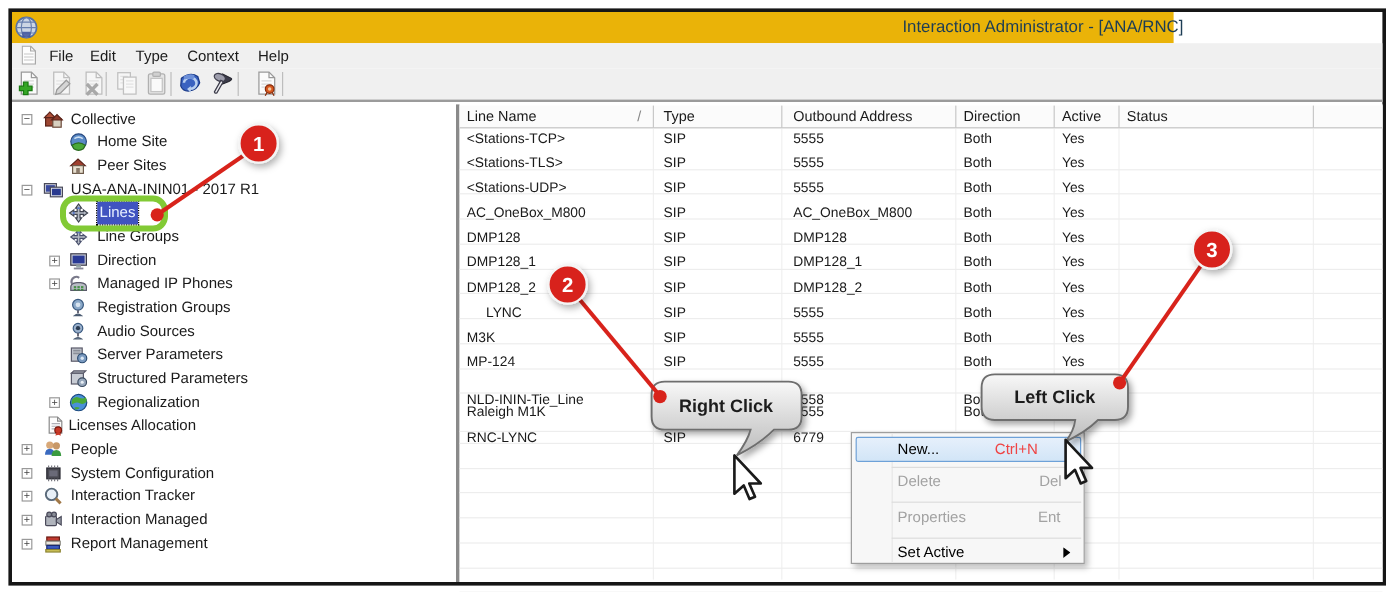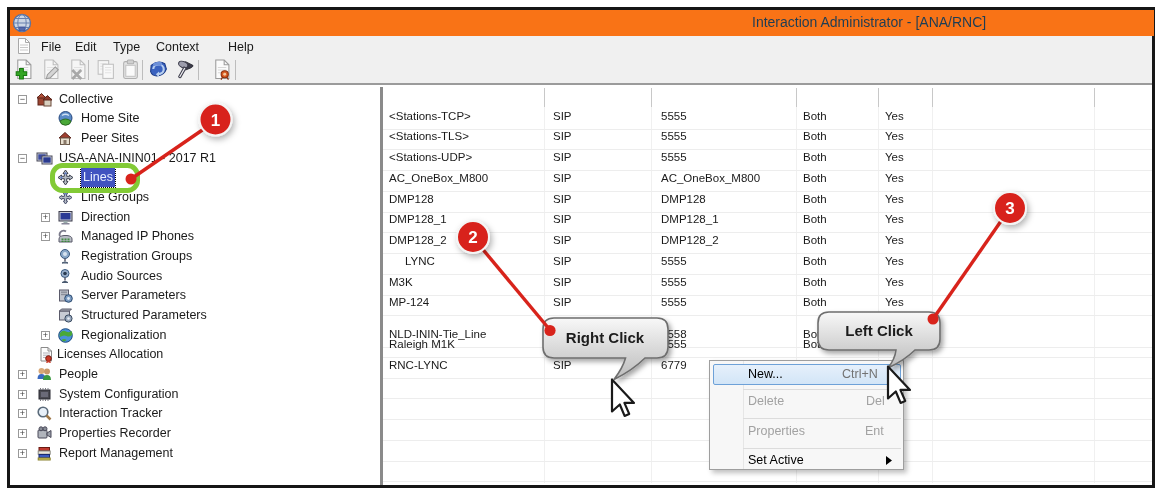--- a/index.html
+++ b/index.html
@@ -1,21 +1,21 @@
 <!DOCTYPE html>
 <html><head>
 <meta charset="utf-8">
 <style>
   * { margin:0; padding:0; box-sizing:border-box; }
   html,body { width:1162px; height:493px; background:#ffffff; overflow:hidden;
     font-family:"Liberation Sans", sans-serif; }
   .abs { position:absolute; }
   .win { position:absolute; left:7px; top:7px; width:1148px; height:481px;
     border:3px solid #161616; background:#fff; }
-  .titlebar { position:absolute; left:0; top:0; width:1144px; height:26px; background:#f97316; }
+  .titlebar { position:absolute; left:0; top:0; width:968px; height:26px; background:#eab308; }
   .title { position:absolute; left:742px; top:4px; width:240px; font-size:14px; color:#1d3d55; white-space:nowrap; }
   .menubar { position:absolute; left:0; top:26px; width:1142px; height:21px; background:#f0f0f0; }
   .menubar span { position:absolute; top:3.5px; font-size:12.5px; color:#1a1a1a;text-align:right; }
   .toolbar { position:absolute; left:0; top:47px; width:1142px; height:28px; background:#f0f0f0;
     border-bottom:2px solid #9b9b9b; }
   .tsep { position:absolute; top:3px; width:1px; height:20px; background:#bdbdbd; }
   .content { position:absolute; left:0; top:77px; width:1142px; height:398px; background:#fff; }
   .divider { position:absolute; left:370px; top:0; width:3px; height:398px; background:#8a8a8a; }
   
   .tree { position:absolute; left:0; top:0; width:370px; height:398px; background:#fff;
@@ -24,21 +24,21 @@
   .exp { position:absolute; width:9px; height:9px; border:1px solid #999; background:#fff;
     font-size:9px; line-height:7px; text-align:center; color:#444; }
   .ticon { position:absolute; width:17px; height:17px; }
   .tlabel { position:absolute; top:0; }
   
   .grid { position:absolute; left:373px; top:0; width:769px; height:398px; background:#fff; }
   .ghead { position:absolute; left:0; top:1px; width:769px; height:18.5px; background:#fbfbfb;
     border-bottom:1px solid #c4c4c4; font-size:12px; color:#1a1a1a; }
   .ghead span { position:absolute; top:2px; }
   .gv { position:absolute; top:1px; width:1px; background:#d0d0d0; }
-  .grow { position:absolute; width:769px; height:23px; border-bottom:1px solid #ededed;
+  .grow { position:absolute; width:769px; height:35px; border-bottom:1px solid #ededed;
     font-size:11.5px; color:#1a1a1a; }
   .grow span { position:absolute; top:3px; white-space:nowrap; }
   
   .cmenu { position:absolute; left:709px; top:360px; width:195px; height:110px; background:#f7f7f7;
     border:1px solid #9e9e9e; box-shadow:3px 3px 5px rgba(0,0,0,0.25); font-size:12.5px; }
   .mitem { position:absolute; white-space:nowrap; }
   .msep { position:absolute; left:33px; right:2px; height:1px; background:#dcdcdc; }
   .mgut { position:absolute; left:33px; top:0; width:1px; height:108px; background:#e6e6e6; }
   .hl { position:absolute; left:2.5px; top:3px; width:188px; height:21px;
     border:1px solid #6da1d8; border-radius:2px;
@@ -59,21 +59,21 @@
   <div class="menubar">
     <svg class="abs" style="left:8px;top:2px" width="12" height="16" viewBox="0 0 12 16">
       <path d="M0.5,0.5 h7 l4,4 v11 h-11 z" fill="#fdfdfd" stroke="#a8a8a8"></path>
       <path d="M7.5,0.5 v4 h4" fill="none" stroke="#a8a8a8"></path>
       <path d="M2,7 h8 M2,9.5 h8 M2,12 h8" stroke="#c8c8c8"></path>
     </svg>
     <span style="left:31px">File</span>
     <span style="left:65px">Edit</span>
     <span style="left:103px">Type</span>
     <span style="left:146px">Context</span>
-    <span style="left:218px">Help</span>
+    <span style="left:205px">Help</span>
   </div>
   <div class="toolbar" id="toolbar">
     <div class="tsep" style="left:77.5px"></div>
     <div class="tsep" style="left:132px"></div>
     <div class="tsep" style="left:188px"></div>
     <div class="tsep" style="left:224.5px"></div>
   <svg class="abs" style="left:2px;top:2px" width="21" height="21" viewBox="0 0 20 20">
         <path d="M5.5,1 h8 l4.5,4.5 v13 h-12.5 z" fill="#fbfbfb" stroke="#9a9a9a"></path>
         <path d="M13.5,1 v4.5 h4.5" fill="none" stroke="#9a9a9a"></path>
         <path d="M7.5,8 h8 M7.5,10.5 h8 M7.5,13 h8" stroke="#d8d8d8"></path>
@@ -282,35 +282,44 @@
           <span class="tlabel" style="left:49px">Interaction Tracker</span>
         </div>
         <div class="trow" style="top:336.89000000000004px;left:0;">
           <div class="exp" style="left:8px;top:5px">+</div>
           <svg class="ticon" style="left:26px;top:1px" viewBox="0 0 17 17">
             <rect x="2" y="5" width="9" height="8" rx="1" fill="#b0b4bc" stroke="#4a4a5a"></rect>
             <path d="M11,8 l4,-2.5 v7 l-4,-2.5 z" fill="#9a9ea8" stroke="#4a4a5a"></path>
             <circle cx="5" cy="3.8" r="2" fill="#888c96" stroke="#4a4a5a"></circle>
             <circle cx="9" cy="3.8" r="2" fill="#888c96" stroke="#4a4a5a"></circle>
           </svg>
-          <span class="tlabel" style="left:49px">Properties Recorder</span>
+          <span class="tlabel" style="left:49px">Interaction Managed</span>
         </div>
         <div class="trow" style="top:356.56000000000006px;left:0;">
           <div class="exp" style="left:8px;top:5px">+</div>
           <svg class="ticon" style="left:26px;top:1px" viewBox="0 0 17 17">
             <rect x="3" y="2.5" width="10.5" height="3.2" fill="#c03a30" stroke="#6a1a12"></rect>
             <rect x="2.2" y="6" width="12" height="3.2" fill="#e8e4dc" stroke="#8a8a82"></rect>
             <rect x="3" y="9.5" width="10.5" height="3.2" fill="#3a5ac0" stroke="#1a2a70"></rect>
             <rect x="2.2" y="13" width="12" height="2" fill="#d8cc60" stroke="#8a8230"></rect>
           </svg>
           <span class="tlabel" style="left:49px">Report Management</span>
         </div>
       </div>
     <div class="divider"></div>
     <div class="grid" id="grid">
+      <div class="ghead">
+        <span style="left:6px">Line Name</span>
+        <span style="left:148px;color:#888">/</span>
+        <span style="left:170px">Type</span>
+        <span style="left:278px">Outbound Address</span>
+        <span style="left:420px">Direction</span>
+        <span style="left:502px">Active</span>
+        <span style="left:556px">Status</span>
+      </div>
     <div class="gv" style="left:160.5px;height:18.5px;background:#c8c8c8"></div>
         <div class="gv" style="left:160.5px;top:19.5px;height:376px;background:#f0f0f0"></div>
         <div class="gv" style="left:267.6px;height:18.5px;background:#c8c8c8"></div>
         <div class="gv" style="left:267.6px;top:19.5px;height:376px;background:#f0f0f0"></div>
         <div class="gv" style="left:412.6px;height:18.5px;background:#c8c8c8"></div>
         <div class="gv" style="left:412.6px;top:19.5px;height:376px;background:#f0f0f0"></div>
         <div class="gv" style="left:494.6px;height:18.5px;background:#c8c8c8"></div>
         <div class="gv" style="left:494.6px;top:19.5px;height:376px;background:#f0f0f0"></div>
         <div class="gv" style="left:548.5px;height:18.5px;background:#c8c8c8"></div>
         <div class="gv" style="left:548.5px;top:19.5px;height:376px;background:#f0f0f0"></div>
@@ -413,21 +422,21 @@
         <div class="grow" style="top:351.5px;left:0"></div>
         <div class="grow" style="top:372.25px;left:0"></div>
       </div>
   </div>
 </div>
 
 <div class="cmenu">
   <div class="mgut"></div>
   <div class="hl"></div>
   <div class="mitem" style="left:38px;top:6px;color:#000">New...</div>
-  <div class="mitem" style="left:132px;top:6px;color:#737373">Ctrl+N</div>
+  <div class="mitem" style="left:119px;top:6px;color:#ef4444">Ctrl+N</div>
   <div class="msep" style="top:28px"></div>
   <div class="mitem" style="left:38px;top:33px;color:#a2a2a2">Delete</div>
   <div class="mitem" style="left:156px;top:33px;color:#a2a2a2">Del</div>
   <div class="msep" style="top:57px"></div>
   <div class="mitem" style="left:38px;top:63px;color:#a2a2a2">Properties</div>
   <div class="mitem" style="left:155px;top:63px;color:#a2a2a2">Ent</div>
   <div class="msep" style="top:87px"></div>
   <div class="mitem" style="left:38px;top:92px;color:#000">Set Active</div>
   <svg class="abs" style="left:176px;top:95px" width="6" height="9" viewBox="0 0 6 9">
     <path d="M0,0 L6,4.5 L0,9 Z" fill="#000"></path>

